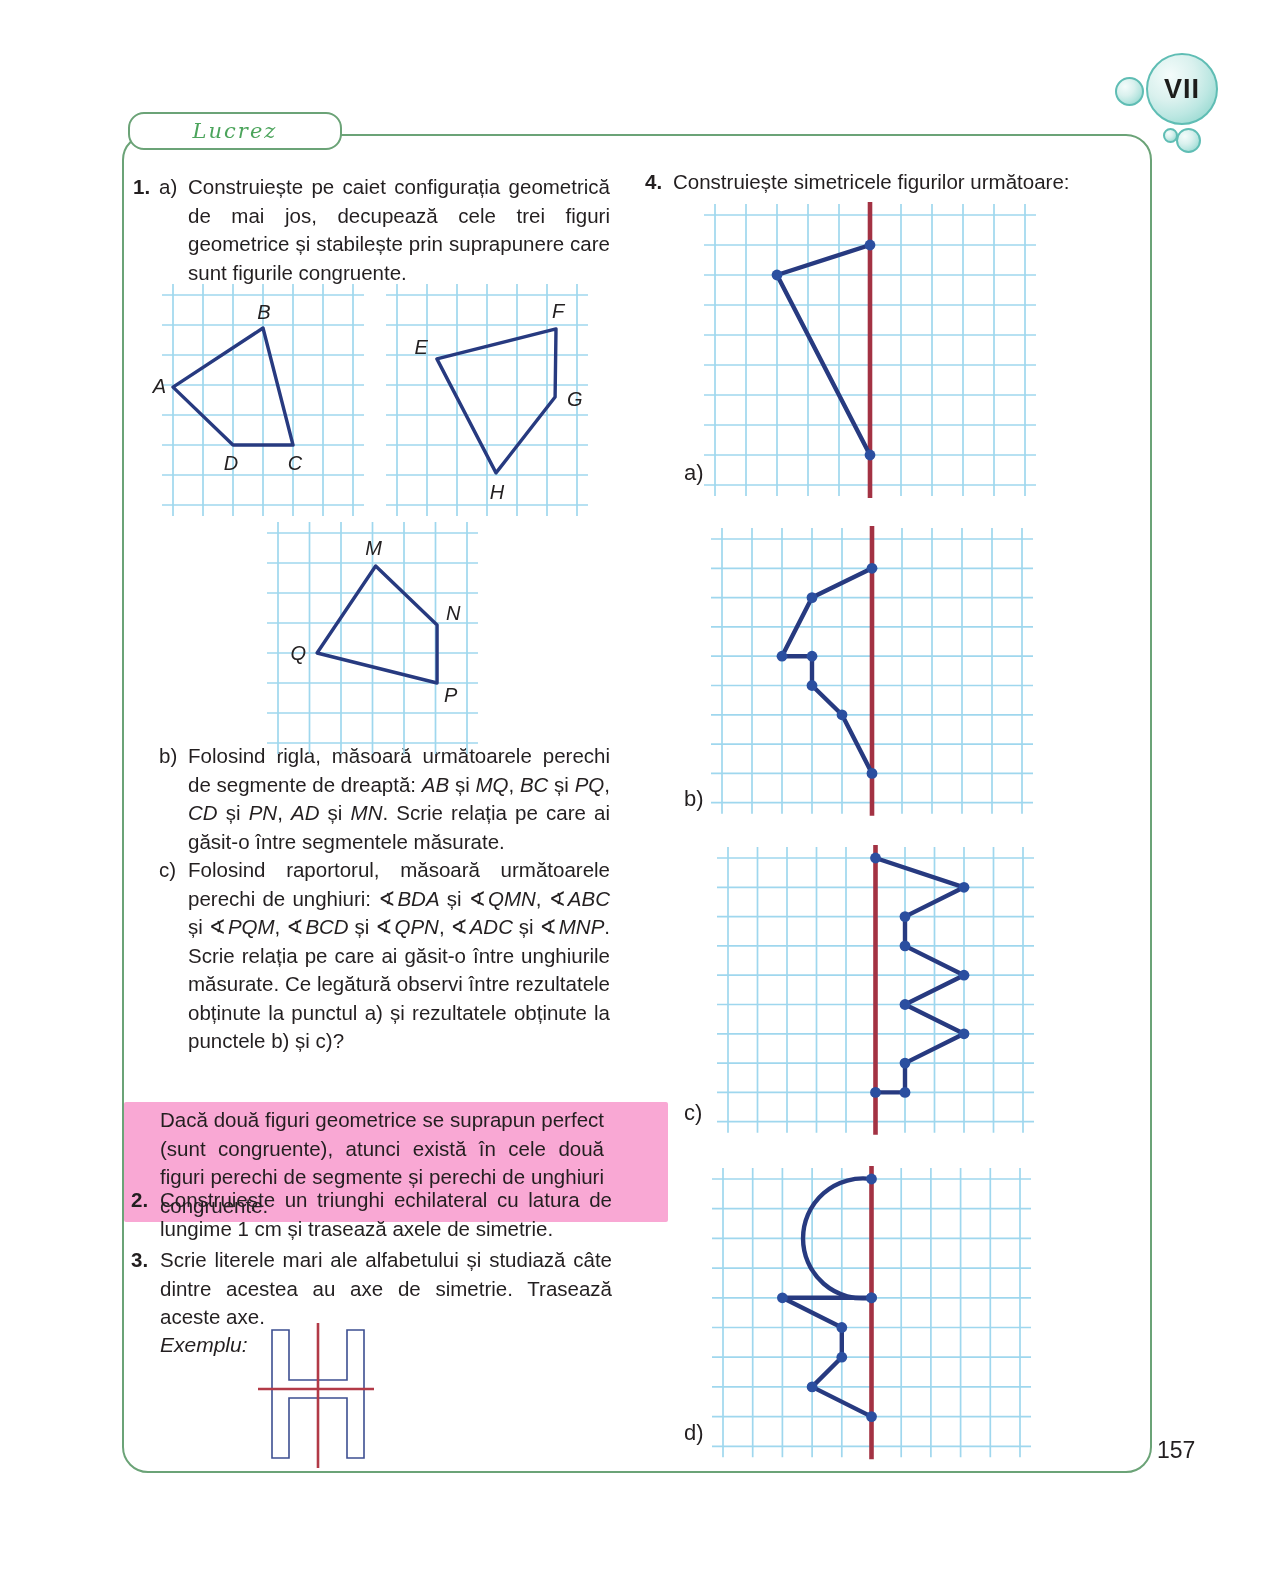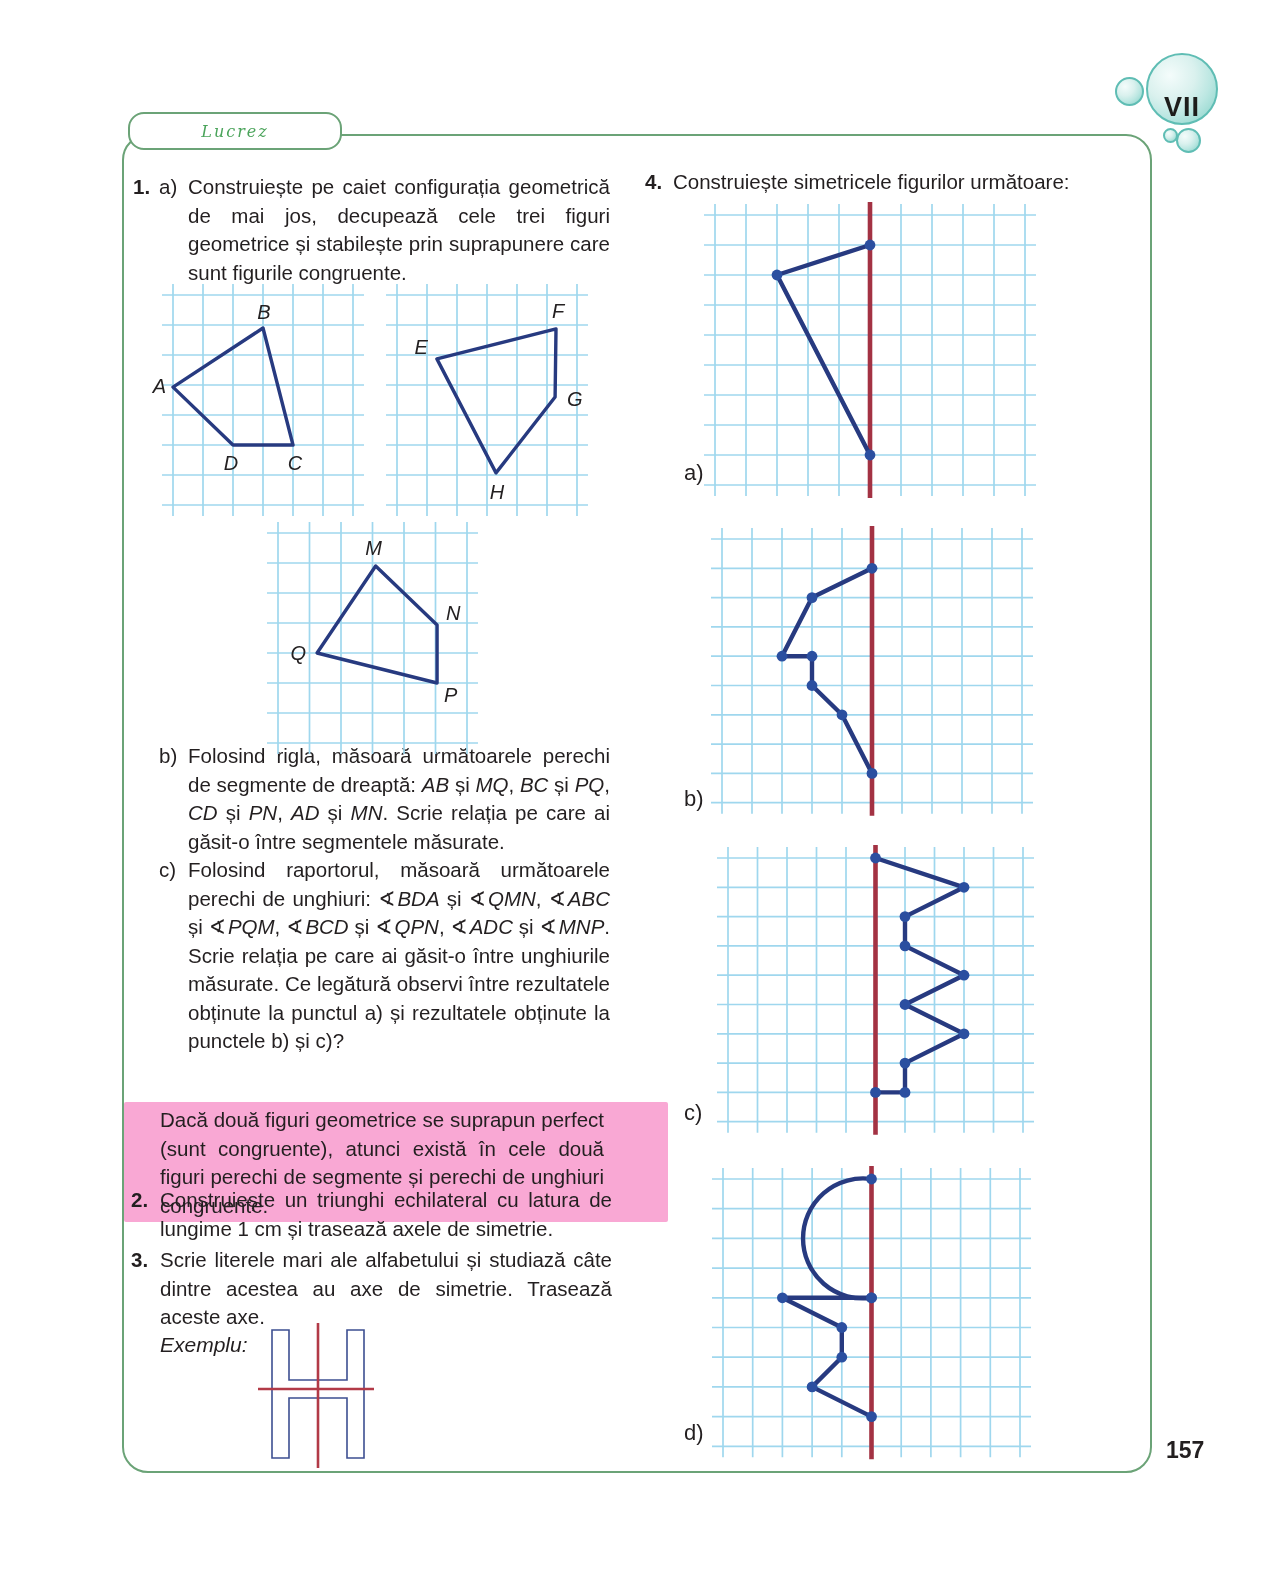--- a/index.html
+++ b/index.html
@@ -3,37 +3,37 @@
 <meta charset="utf-8">
 <style>
   html,body{margin:0;padding:0;background:#ffffff;}
   .page{position:relative;width:1270px;height:1594px;background:#ffffff;overflow:hidden;
         font-family:"Liberation Sans","DejaVu Sans",sans-serif;color:#231f20;}
   .frame{position:absolute;left:122px;top:134px;width:1030px;height:1339px;
          border:2.5px solid #6ba377;border-radius:26px;box-sizing:border-box;}
   .tab{position:absolute;left:128px;top:112px;width:214px;height:38px;background:#ffffff;
        border:2.5px solid #6ba377;border-radius:16px;box-sizing:border-box;
        display:flex;align-items:center;justify-content:center;}
-  .tab span{font-family:"DejaVu Serif",serif;font-style:italic;font-size:16px;
+  .tab span{font-family:"DejaVu Serif",serif;font-style:italic;font-size:21px;
             color:#4ba45b;letter-spacing:2px;}
   .bubble{position:absolute;border-radius:50%;border:2px solid #5fbdb4;
           background:radial-gradient(circle at 32% 30%, #f4fcfb 0%, #daf1ee 38%, #bce7e2 62%, #9cdbd3 82%, #8bd3ca 100%);}
-  .bubble-big{display:flex;align-items:flex-end;justify-content:center;}
+  .bubble-big{display:flex;align-items:center;justify-content:center;}
   .bubble-big span{font-size:27px;font-weight:800;color:#1d1d1b;letter-spacing:1px;}
   .para{position:absolute;text-align:justify;font-size:20.5px;line-height:28.5px;}
   .marker{position:absolute;font-weight:bold;}
   .submarker{position:absolute;font-weight:normal;}
   .it{font-style:italic;}
   .ang{font-family:"DejaVu Sans",sans-serif;margin-right:2px;}
   .hl-box{position:absolute;left:124px;top:1058px;width:544px;height:120px;background:#f9a8d4;border-radius:2px;margin-top:44px;}
   .hl-text{position:absolute;left:36px;top:4px;width:444px;text-align:justify;font-size:20.5px;line-height:28.5px;}
   .example-label{position:absolute;left:160px;top:1333px;font-size:21px;font-weight:normal;font-style:italic;}
   .ex4-title{position:absolute;left:673px;top:170px;width:490px;font-size:20.5px;}
   .fig-label{position:absolute;left:684px;font-size:22px;}
-  .page-number{position:absolute;left:1157px;top:1437px;font-size:23px;font-weight:bold;margin-left:9px;}
+  .page-number{position:absolute;left:1157px;top:1437px;font-size:23px;font-weight:normal;}
 </style>
 </head>
 <body>
 
 <div class="page">
 
   <div class="frame"></div>
 
   <div class="tab">
     <span>Lucrez</span>

